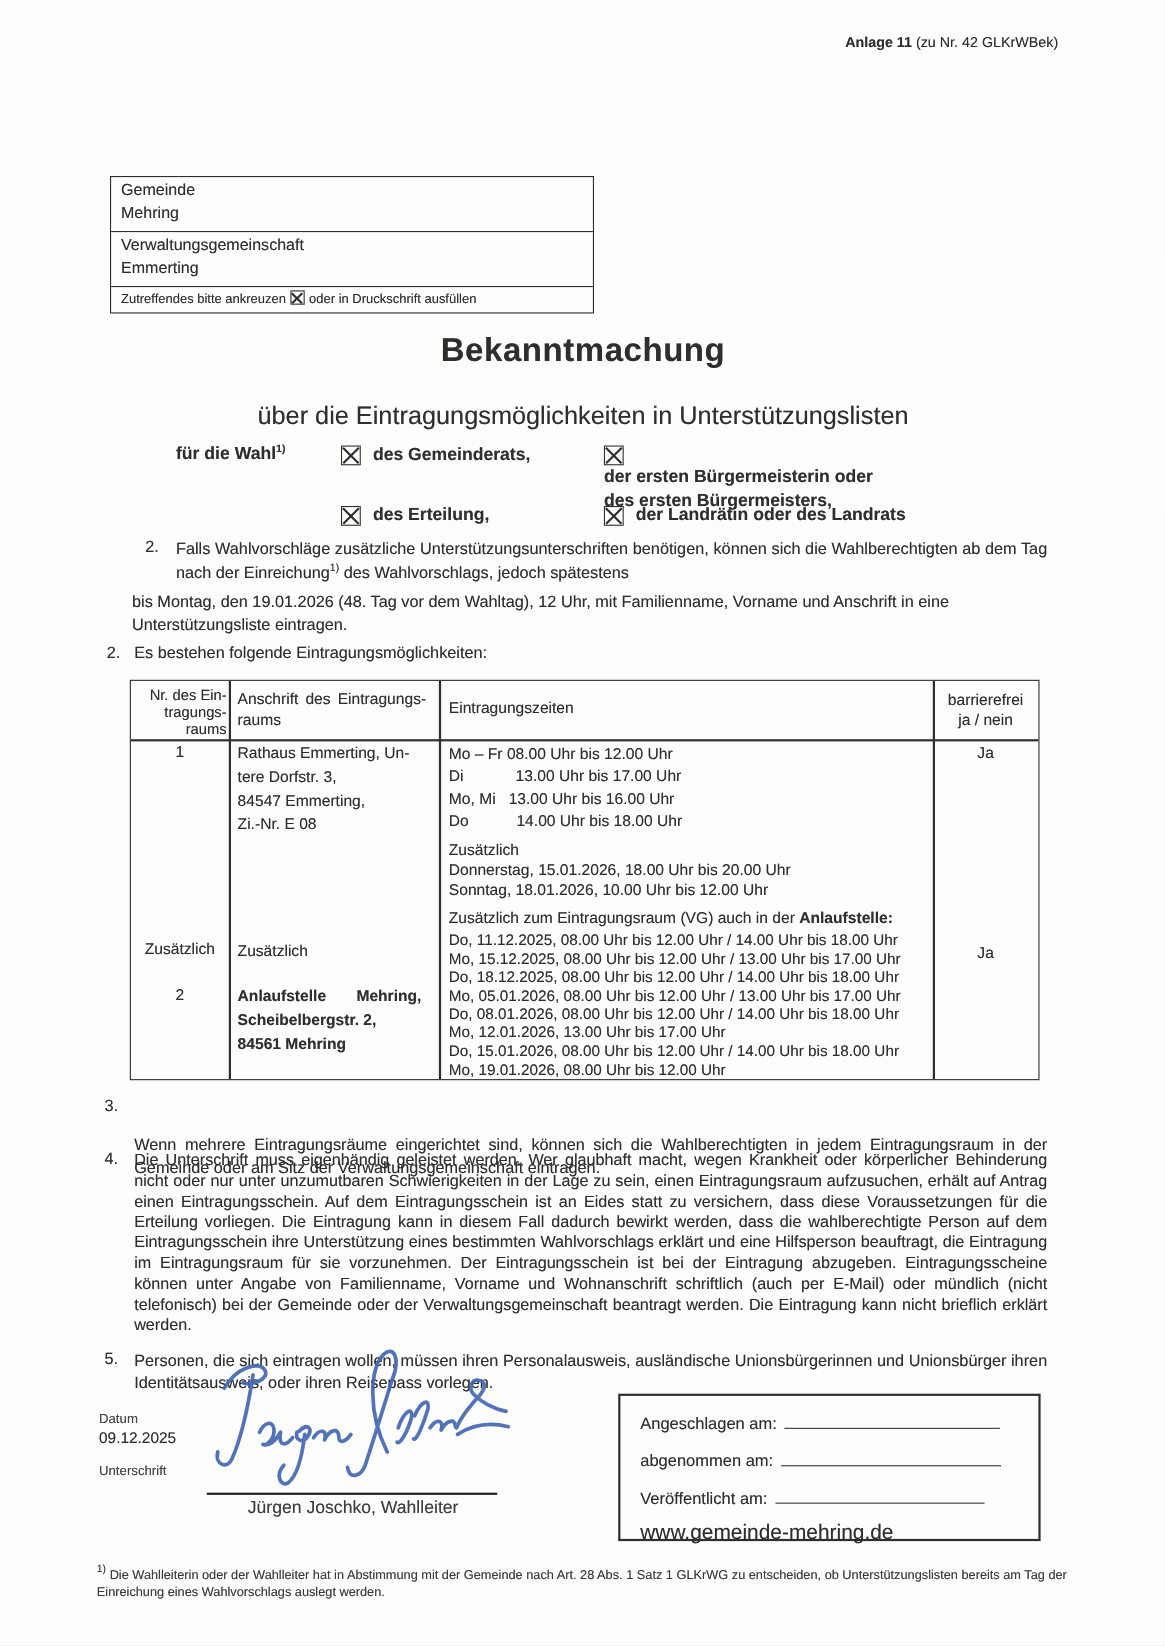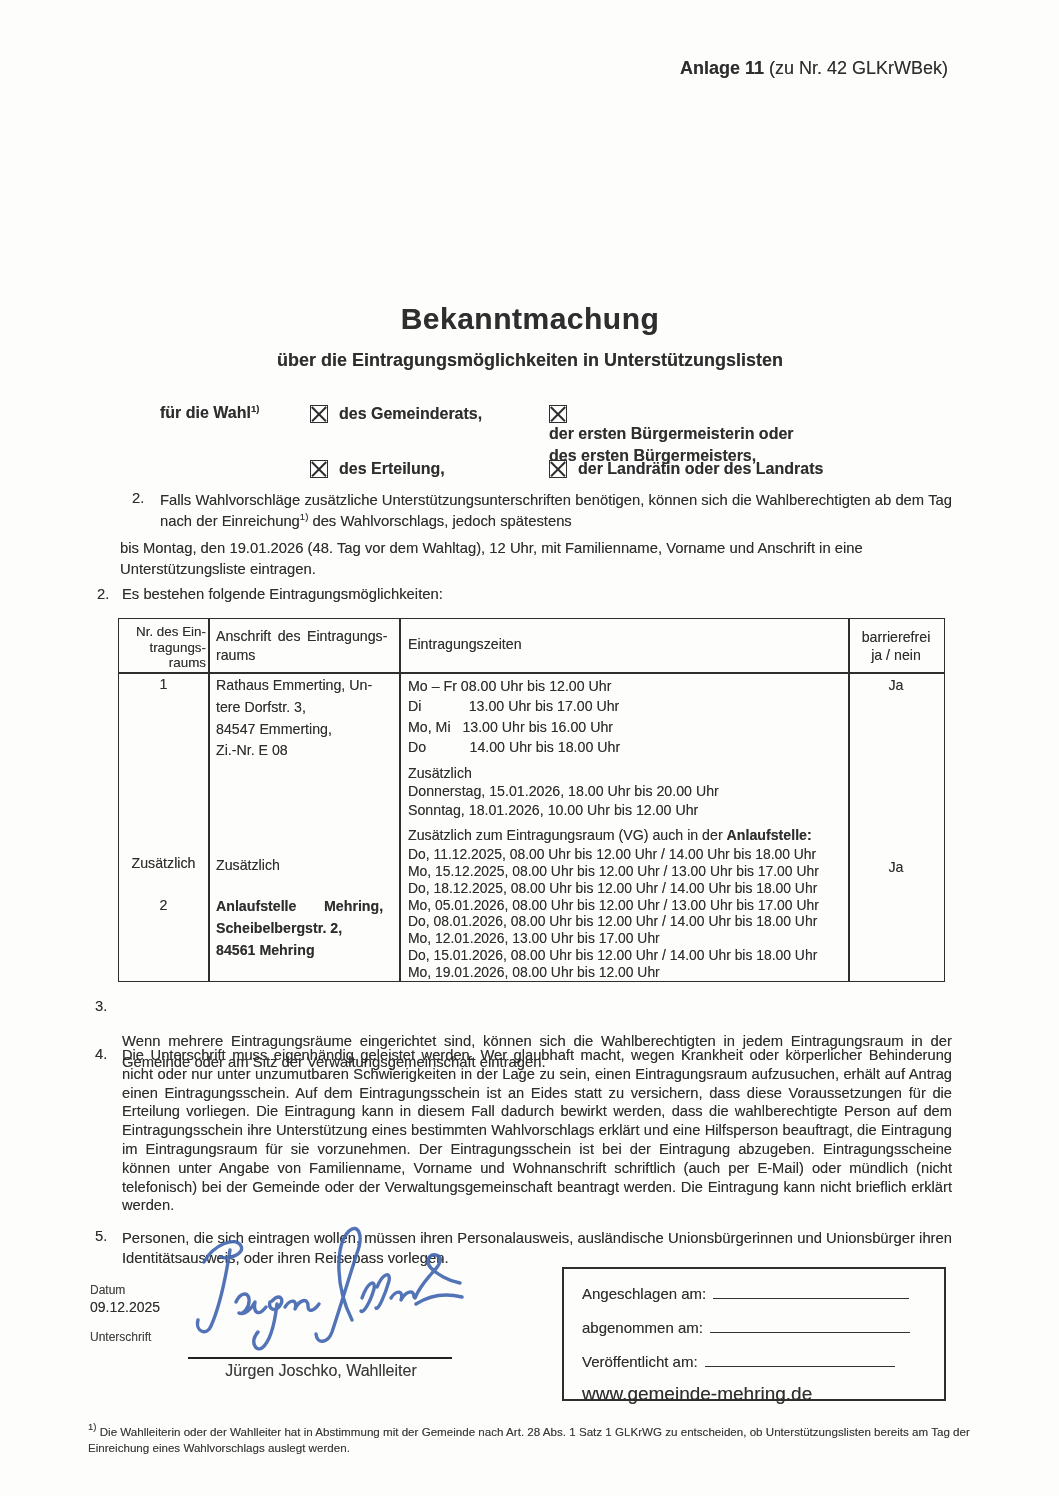--- a/index.html
+++ b/index.html
@@ -20,29 +20,29 @@
       position:relative;background:#fff;flex:0 0 auto;}
   .cb::before,.cb::after{content:"";position:absolute;left:50%;top:50%;height:1.6px;
       background:#2e2e2e;transform-origin:center;}
   .cb:not(.cb-small)::before{width:20px;transform:translate(-50%,-50%) rotate(45deg);}
   .cb:not(.cb-small)::after{width:20px;transform:translate(-50%,-50%) rotate(-45deg);}
   .cb-small{width:11px;height:11px;border-width:1.4px;vertical-align:-2px;margin:0 4px;}
   .cb-small::before{width:13px;transform:translate(-50%,-50%) rotate(45deg);}
   .cb-small::after{width:13px;transform:translate(-50%,-50%) rotate(-45deg);}
 
   
-  #anlage{right:111px;top:31px;font-size:18px;margin-top:27px;}
+  #anlage{right:97px;top:31px;font-size:13px;}
 
   
   #form-box{left:100px;top:160px;width:438px;border:1.6px solid #2e2e2e;}
   .fb-row{padding:2px 9px 5px;font-size:14.6px;line-height:21px;border-bottom:1.4px solid #2e2e2e;}
   .fb-note{padding:3px 9px 5px;font-size:11.8px;line-height:15px;}
 
   #title{left:65px;top:302px;width:930px;text-align:center;font-size:30px;font-weight:bold;letter-spacing:.5px;}
-  #subtitle{left:65px;top:350px;width:930px;text-align:center;font-size:18px;font-weight:bold;}
+  #subtitle{left:65px;top:364px;width:930px;text-align:center;font-size:23px;font-weight:normal;}
 
   
   .wahl-lead{left:160px;top:404px;font-size:16px;font-weight:bold;}
   .wahl-opt{display:flex;align-items:flex-start;font-size:16px;font-weight:bold;line-height:22px;}
   .wahl-opt .cb{margin-right:11px;margin-top:2px;}
 
   
   .pnum{position:absolute;font-size:14.8px;}
   .ptext{position:absolute;font-size:14.8px;line-height:21px;}
   #para2a-text{left:160px;top:490px;width:792px;}
@@ -90,20 +90,33 @@
 </style>
 </head>
 <body>
 
 <div class="page">
 
   <div class="abs" id="anlage">
     <span class="b">Anlage 11</span><span> (zu Nr. 42 GLKrWBek)</span>
   </div>
 
+  <div class="abs" id="form-box">
+    <div class="fb-row">
+      <div>Gemeinde</div>
+      <div>Mehring</div>
+    </div>
+    <div class="fb-row">
+      <div>Verwaltungsgemeinschaft</div>
+      <div>Emmerting</div>
+    </div>
+    <div class="fb-note">
+      <span>Zutreffendes bitte ankreuzen</span><span class="cb cb-small"></span><span>oder in Druckschrift ausfüllen</span>
+    </div>
+  </div>
 
   <div class="abs" id="title">Bekanntmachung</div>
   <div class="abs" id="subtitle">über die Eintragungsmöglichkeiten in Unterstützungslisten</div>
 
   <div class="abs wahl-lead">
     <span>für die Wahl</span><sup>1)</sup>
   </div>
   <div class="abs wahl-opt" style="left:310px;top:403px;">
     <span class="cb"></span>
     <span class="pre">des Gemeinderats,</span>

